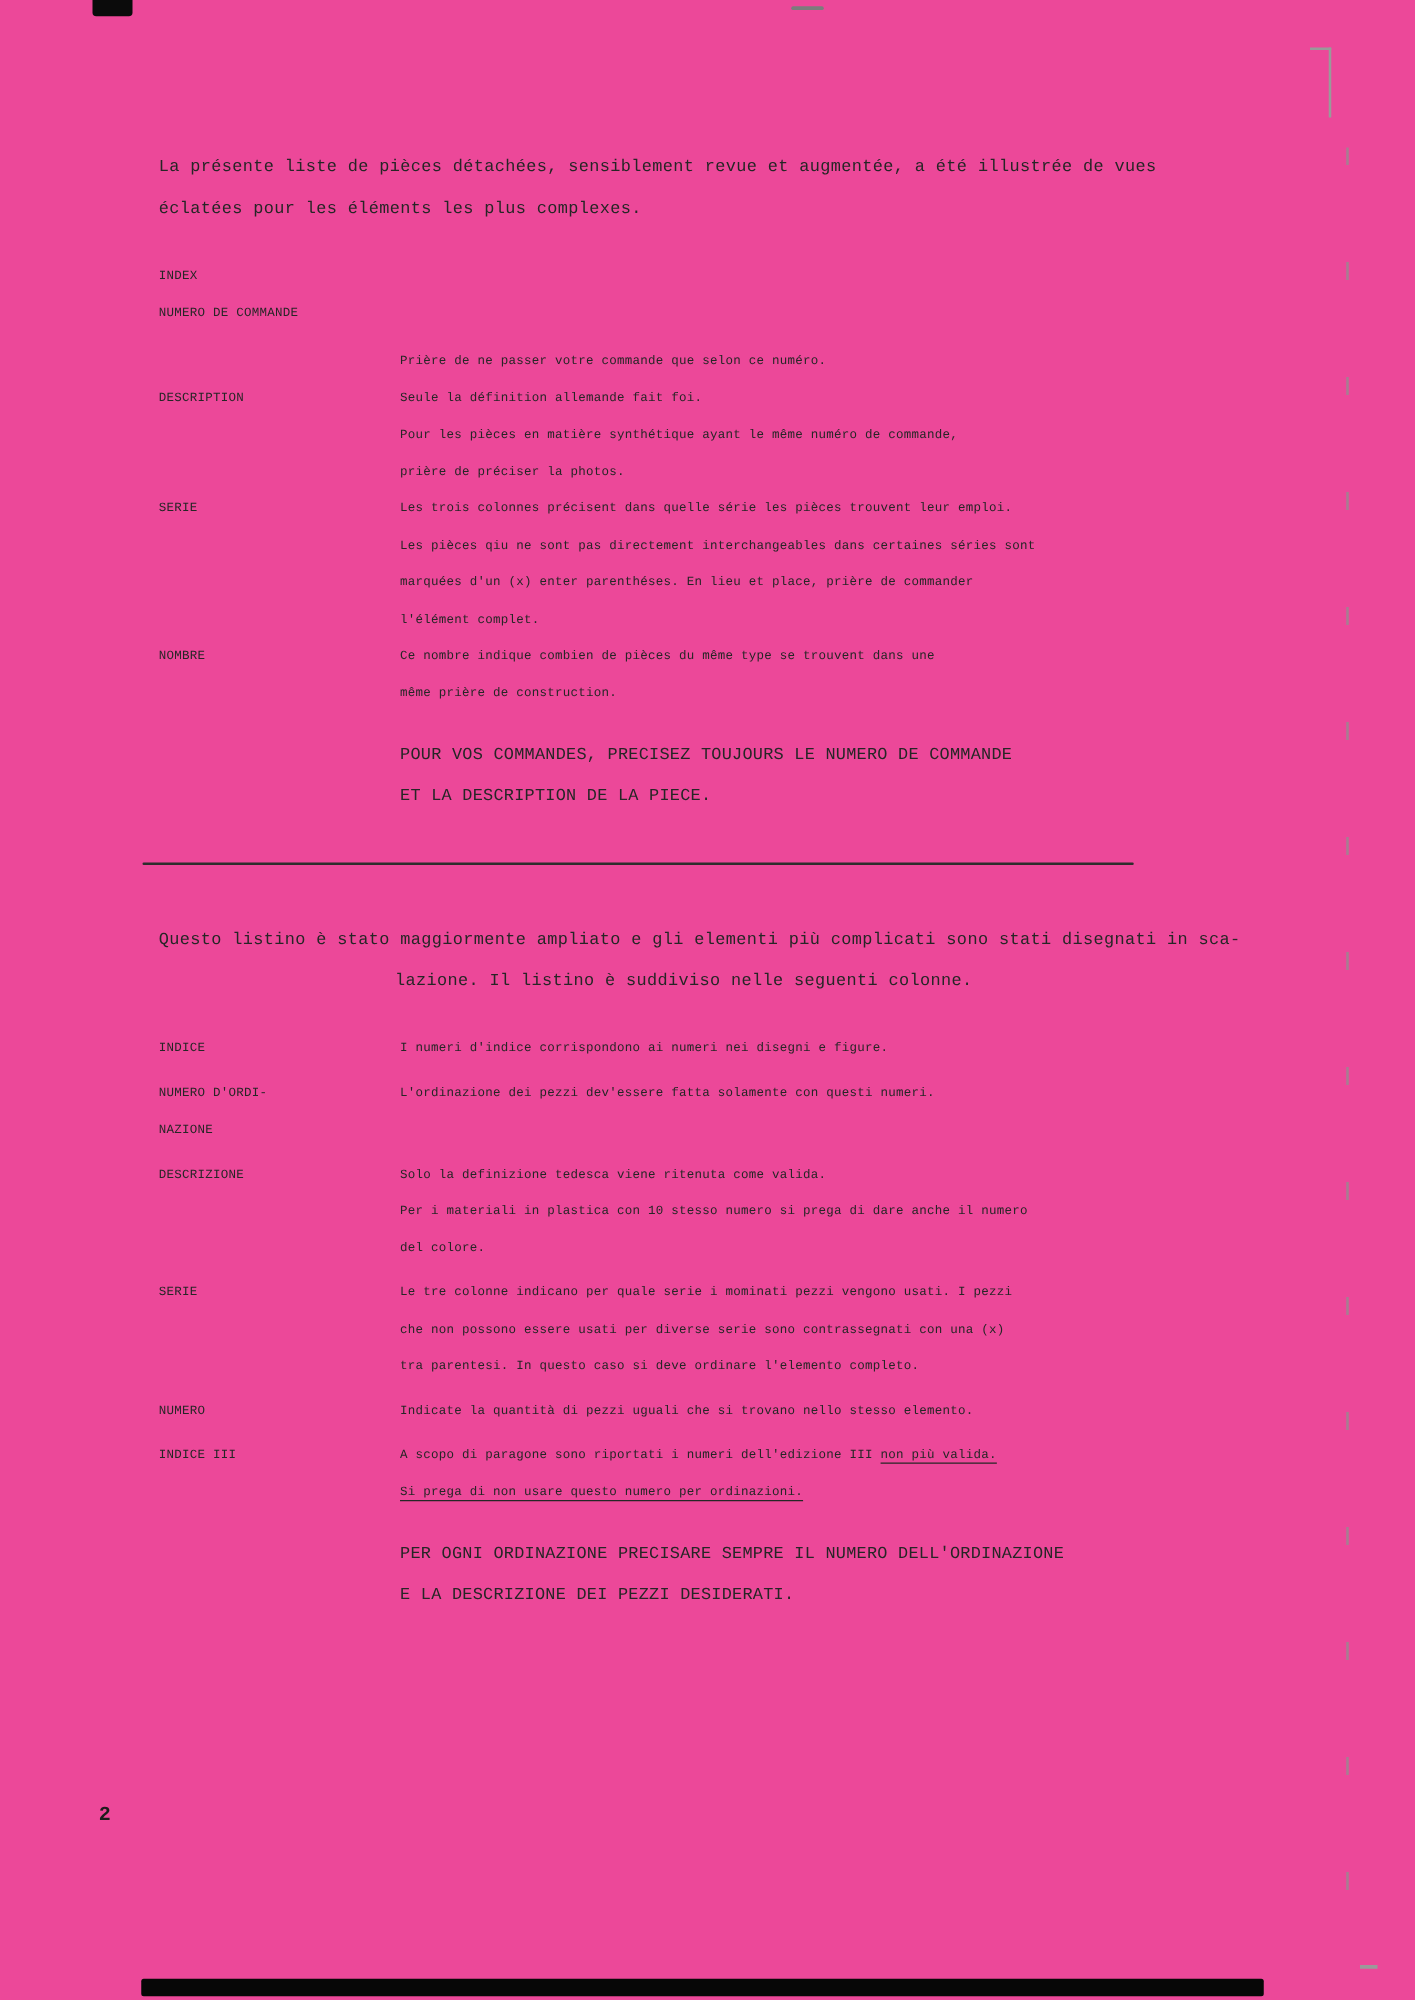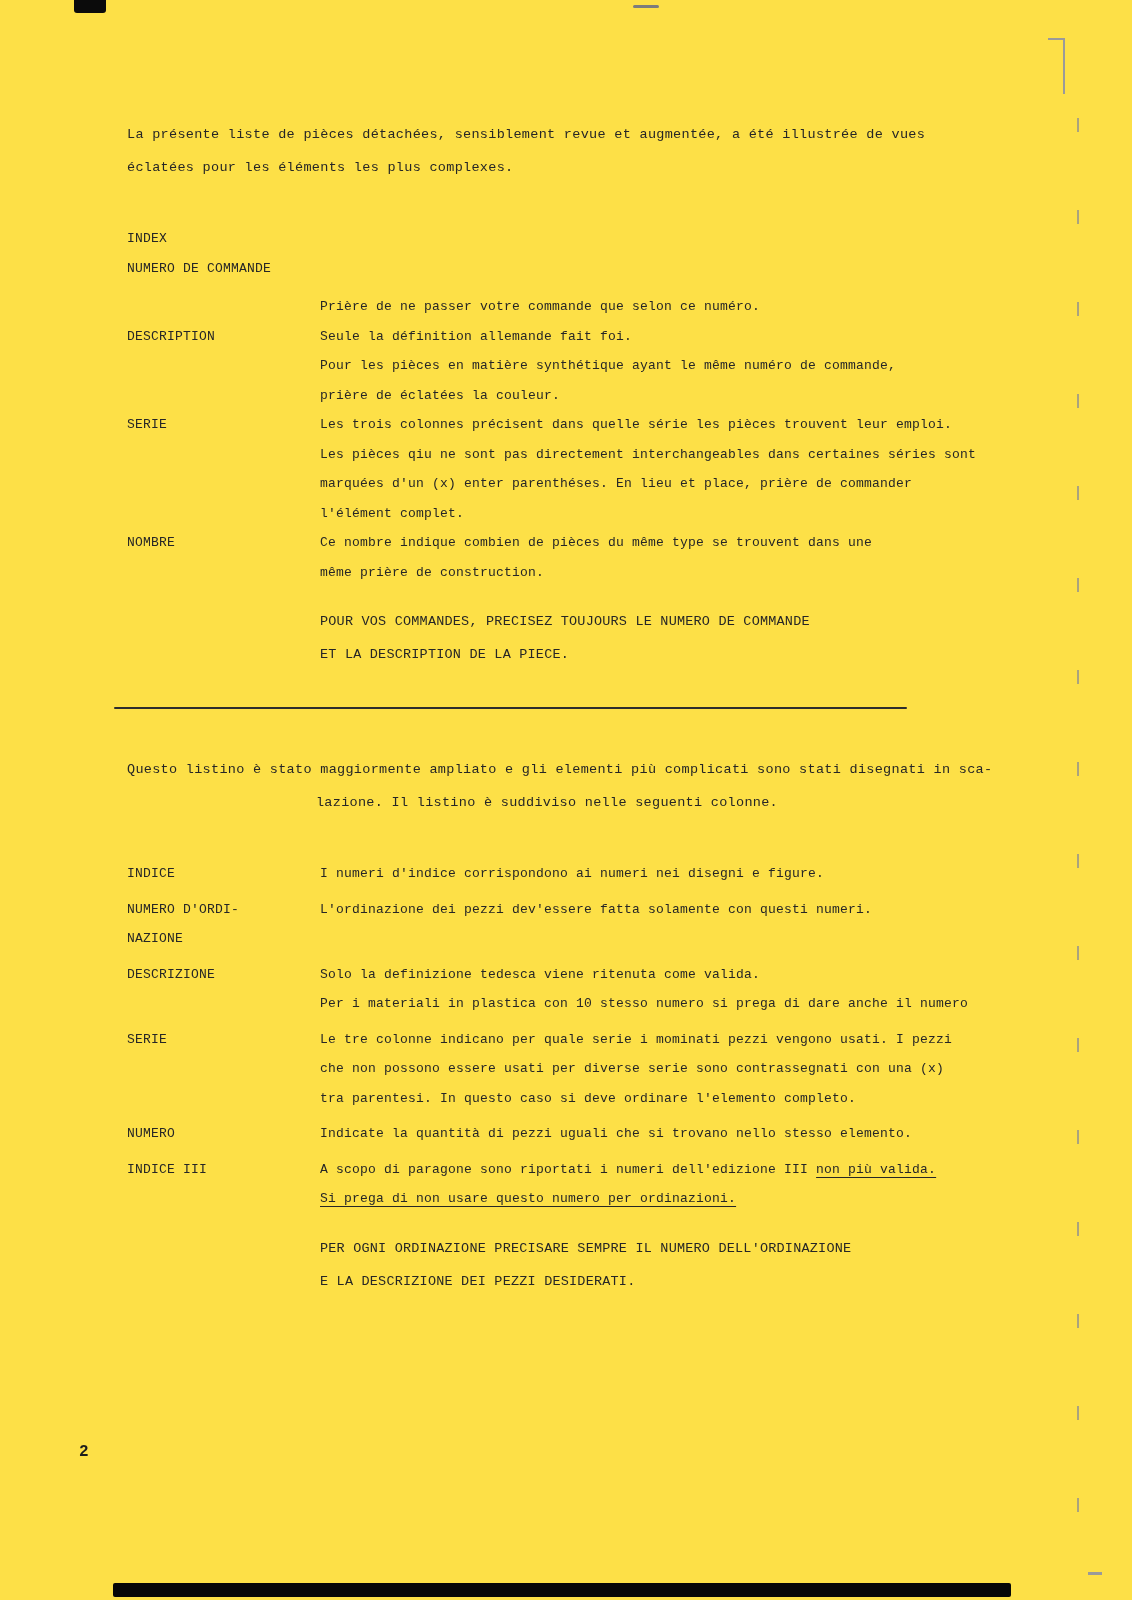--- a/index.html
+++ b/index.html
@@ -1,27 +1,27 @@
 <!DOCTYPE html>
 <html><head>
 <meta charset="utf-8">
 <style>
   html,body{margin:0;padding:0;background:#e9e9e7;}
   .page{
     position:relative;width:1132px;height:1600px;margin:0 auto;
-    background:#fde047;overflow:hidden;
+    background:#ec4899;overflow:hidden;
     font-family:"Liberation Mono","DejaVu Sans Mono",monospace;
     color:#262626;
   }
   .content{position:absolute;left:127px;top:0;width:840px;}
   .intro{font-size:13.5px;letter-spacing:.3px;}
   .section-french .intro{margin-top:118px;line-height:33px;}
   .section-italian .intro{margin-top:44px;line-height:33px;text-align:center;}
   .iline{white-space:pre;}
-  .entries{margin-top:40px;font-size:13px;letter-spacing:.2px;}
+  .entries{margin-top:23px;font-size:10px;letter-spacing:.2px;}
   .entry{display:flex;line-height:29.5px;}
   .entry.gap{margin-top:9px;}
   .section-italian .entry{margin-bottom:6px;}
   .term{width:193px;flex:0 0 193px;}
   .term-line{white-space:pre;}
   .def{flex:1 1 auto;}
   .def .line{white-space:pre;}
   .u{text-decoration:underline;text-underline-offset:3.5px;text-decoration-thickness:1.4px;}
   .note{margin-left:193px;margin-top:18px;line-height:33px;font-size:13.5px;letter-spacing:.2px;}
   .nline{white-space:pre;}
@@ -79,21 +79,21 @@
               <div class="line"><span>Prière de ne passer votre commande que selon ce numéro.</span></div>
             </div>
           </div>
           <div class="entry">
             <div class="term">
               <div class="term-line">DESCRIPTION</div>
             </div>
             <div class="def">
               <div class="line"><span>Seule la définition allemande fait foi.</span></div>
               <div class="line"><span>Pour les pièces en matière synthétique ayant le même numéro de commande,</span></div>
-              <div class="line"><span>prière de éclatées la couleur.</span></div>
+              <div class="line"><span>prière de préciser la photos.</span></div>
             </div>
           </div>
           <div class="entry">
             <div class="term">
               <div class="term-line">SERIE</div>
             </div>
             <div class="def">
               <div class="line"><span>Les trois colonnes précisent dans quelle série les pièces trouvent leur emploi.</span></div>
               <div class="line"><span>Les pièces qiu ne sont pas directement interchangeables dans certaines séries sont</span></div>
               <div class="line"><span>marquées d'un (x) enter parenthéses. En lieu et place, prière de commander</span></div>
@@ -141,20 +141,21 @@
               <div class="line"><span>L'ordinazione dei pezzi dev'essere fatta solamente con questi numeri.</span></div>
             </div>
           </div>
           <div class="entry">
             <div class="term">
               <div class="term-line">DESCRIZIONE</div>
             </div>
             <div class="def">
               <div class="line"><span>Solo la definizione tedesca viene ritenuta come valida.</span></div>
               <div class="line"><span>Per i materiali in plastica con 10 stesso numero si prega di dare anche il numero</span></div>
+              <div class="line"><span>del colore.</span></div>
             </div>
           </div>
           <div class="entry">
             <div class="term">
               <div class="term-line">SERIE</div>
             </div>
             <div class="def">
               <div class="line"><span>Le tre colonne indicano per quale serie i mominati pezzi vengono usati. I pezzi</span></div>
               <div class="line"><span>che non possono essere usati per diverse serie sono contrassegnati con una (x)</span></div>
               <div class="line"><span>tra parentesi. In questo caso si deve ordinare l'elemento completo.</span></div>

